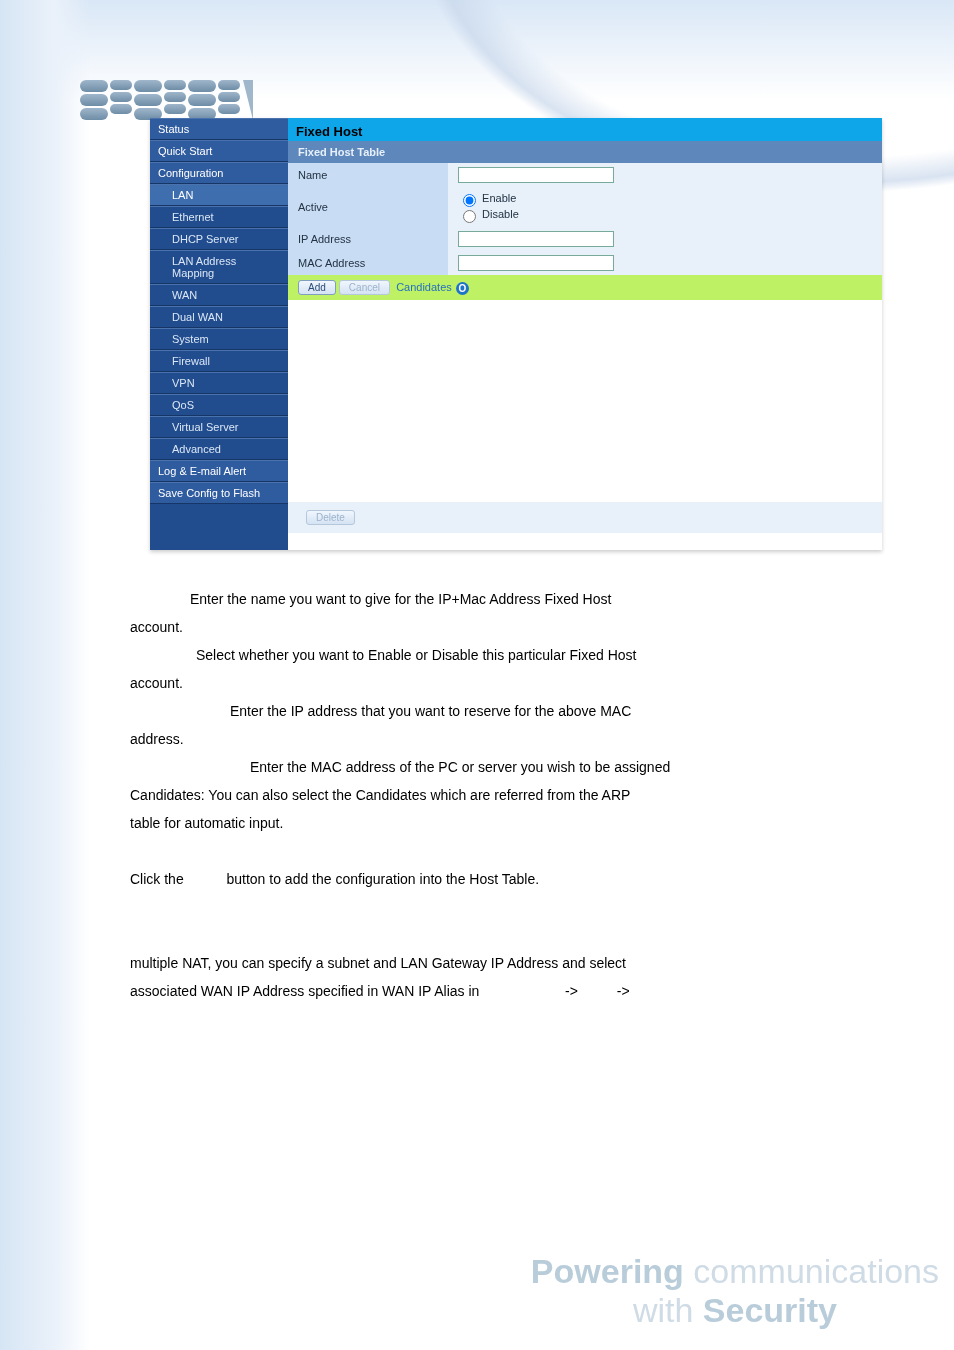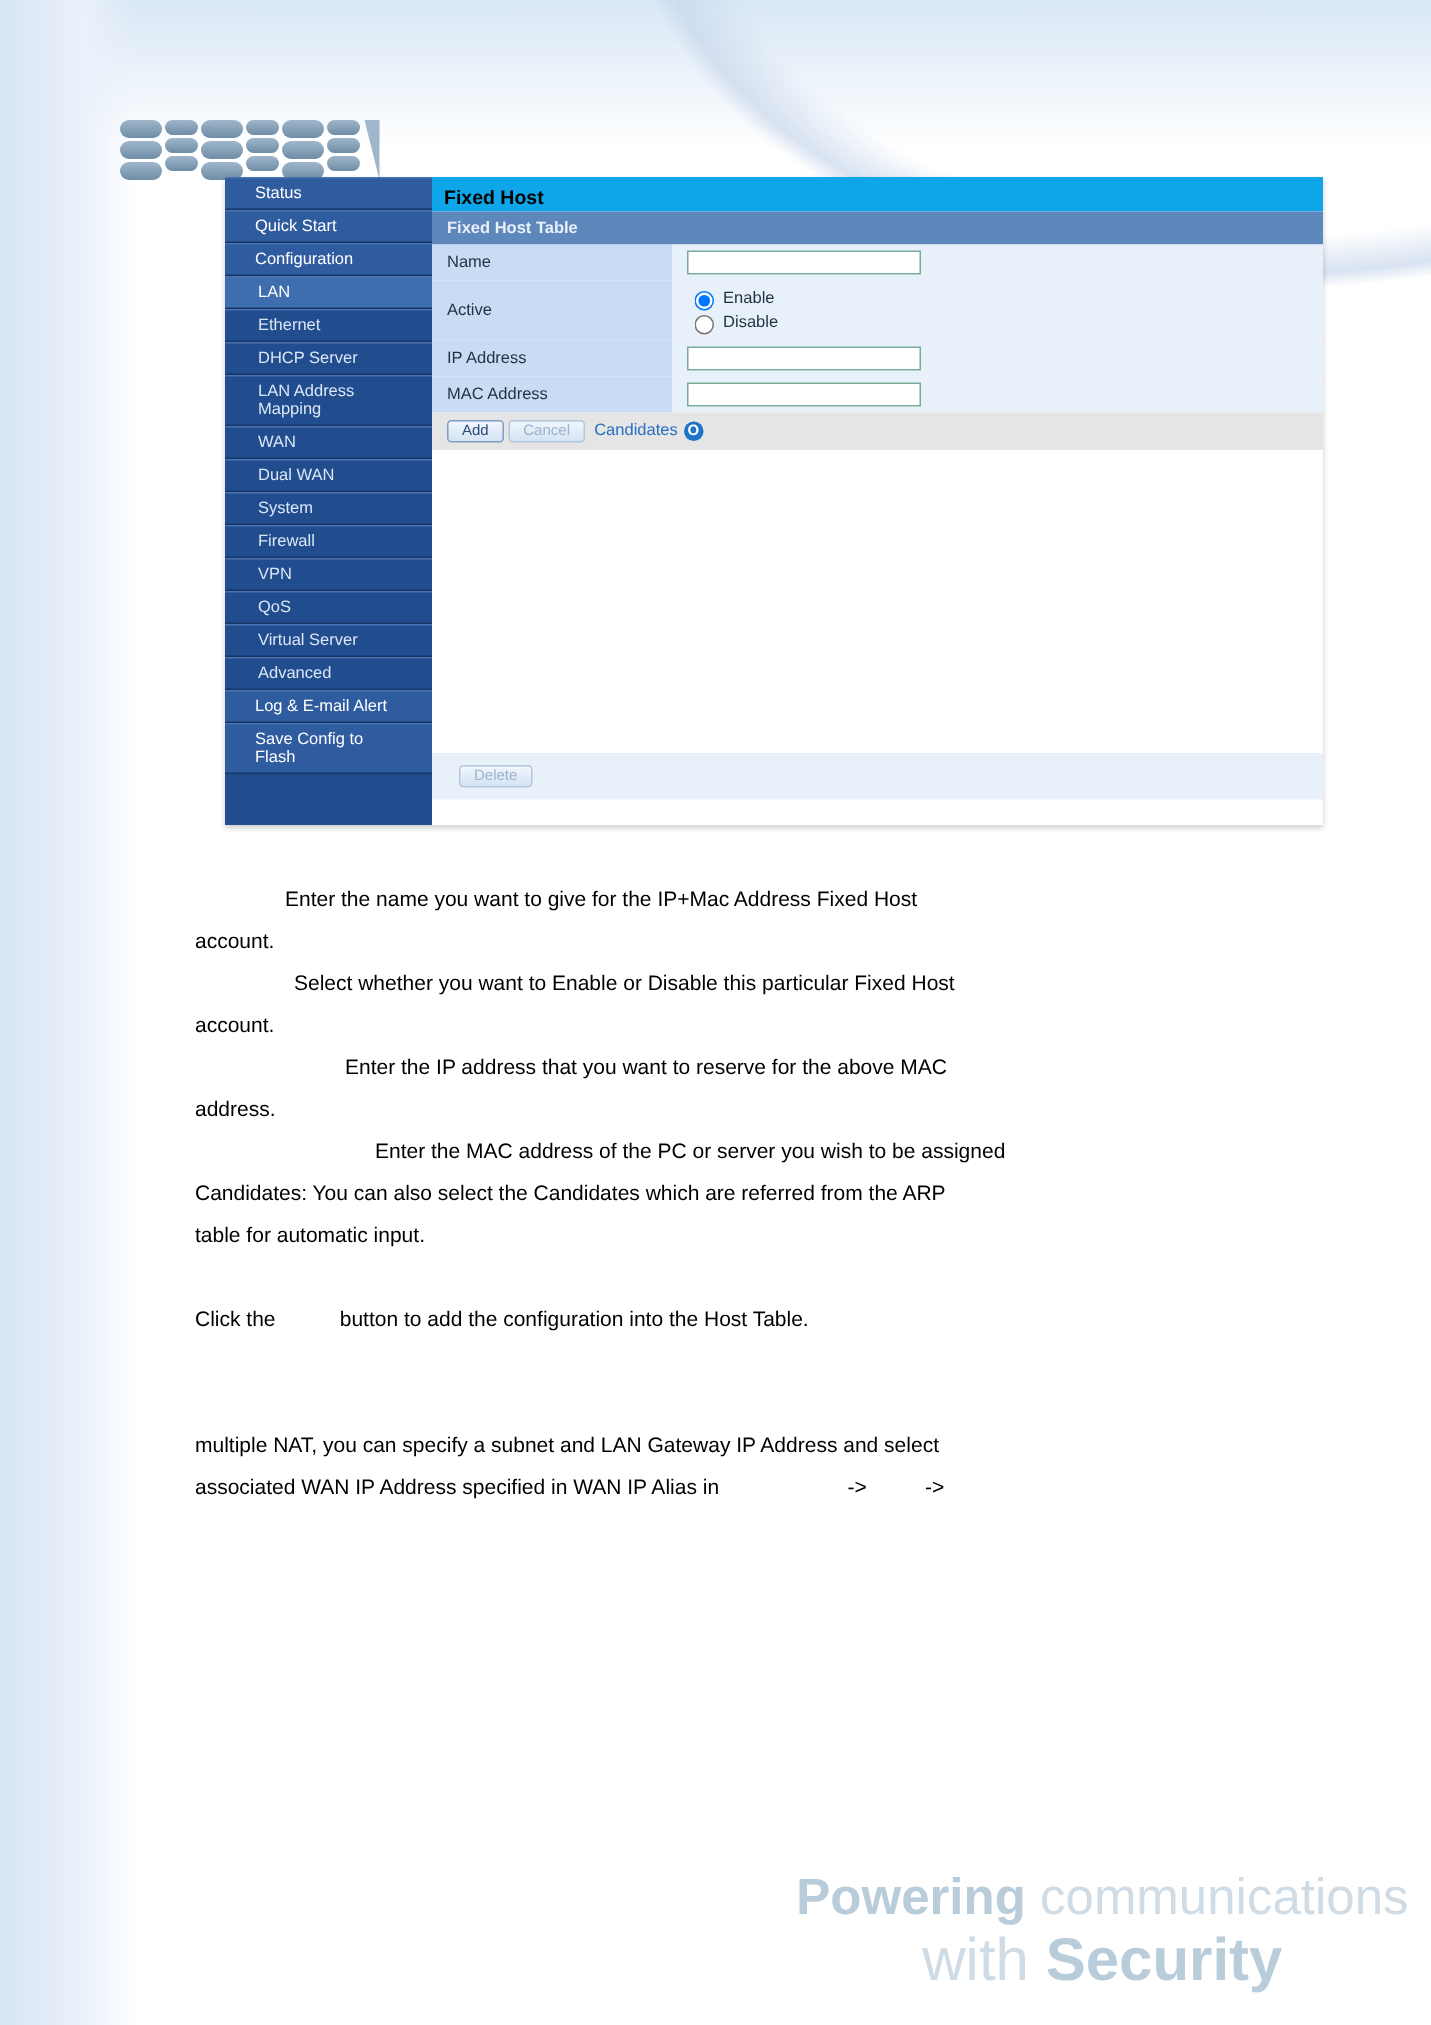--- a/index.html
+++ b/index.html
@@ -70,21 +70,21 @@
     font-size:11px;
     box-shadow: 0 2px 4px rgba(0,0,0,0.2);
   }
   .sidebar {
     width:138px;
     background:#214c8e;
     min-height:432px;
   }
   .sidebar div {
     color:#dbe7f6;
-    padding:4px 20px;
+    padding:4px 8px;
     border-top:1px solid #4a72ad;
     border-bottom:1px solid #153667;
     cursor:pointer;
   }
   .sidebar div.top {
     background:#2f5b9f;
     color:#fff;
   }
   .sidebar div.indent { padding-left:22px; }
   .sidebar div.sel {
@@ -100,21 +100,21 @@
     font-size:13px;
     font-family:Arial,sans-serif;
     padding:6px 8px 2px 8px;
     background:#0ea5e9;
     color:#000;
   }
   .tbl { width:100%; border-collapse:collapse; font-size:11px;}
   .tbl .hdr td { background:#5e87bc; color:#e8f0fa; font-weight:bold; padding:5px 10px;}
   .tbl td.label { background:#c8dcf3; color:#234; width:140px; padding:5px 10px;}
   .tbl td.val   { background:#e8f1f9; padding:4px 10px; color:#234;}
-  .tbl td.btns  { background:#e5e5e5; padding:5px 10px;}
+  .tbl td.btns  { background:#bef264; padding:5px 10px;}
   .router input[type=text]{ width:150px; font-size:11px; border:1px solid #7a9; background:#fff;}
   .router input[type=radio]{vertical-align:middle;}
   .rbtn {
     background:linear-gradient(to bottom,#f0f6fe,#d5e3f3);
     border:1px solid #7f9ec0;
     color:#2c4d77;
     font-size:10px;
     padding:1px 9px;
     border-radius:3px;
     cursor:pointer;
@@ -158,21 +158,21 @@
     text-align:center;
     font-family:Arial,sans-serif;
   }
   .tagline .l1 {
     font-size:34px;
     font-weight:bold;
     color:#b8ccda;
   }
   .tagline .l1 .lite{ font-weight:normal; color:#cfdbe5;}
   .tagline .l2 {
-    font-size:40px;
+    font-size:34px;
     color:#cfdbe5;
   }
   .tagline .l2 b { color:#b8ccda; font-weight:bold;}
 </style>
 </head>
 <body>
 
 <div class="topband"></div>
 <div class="diag"></div>
 <div class="leftstripe"></div>

